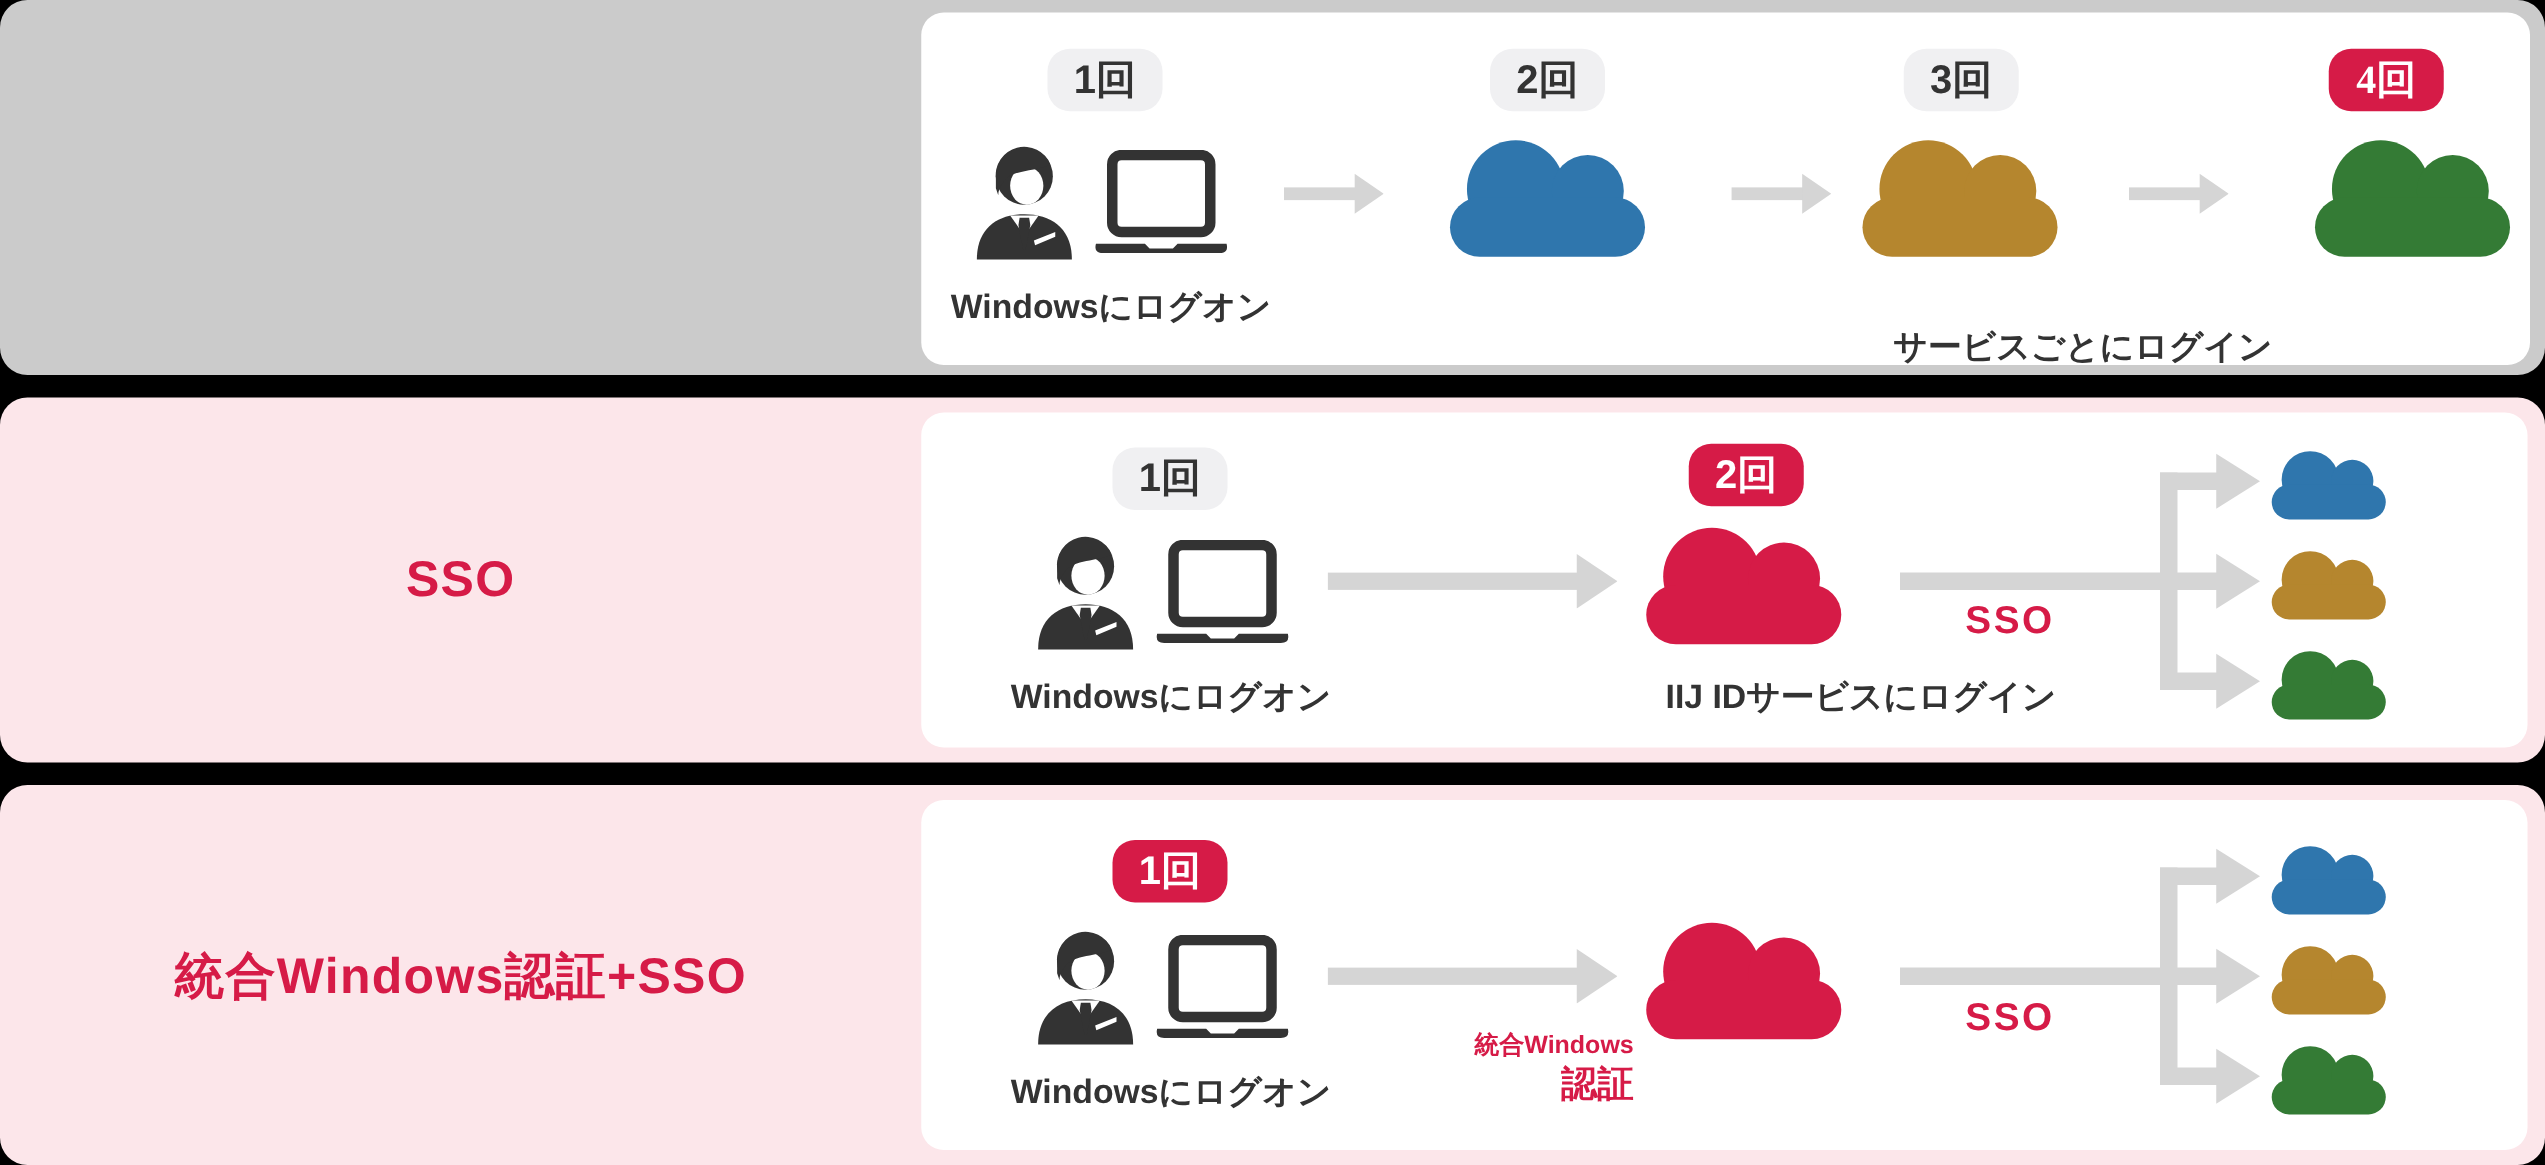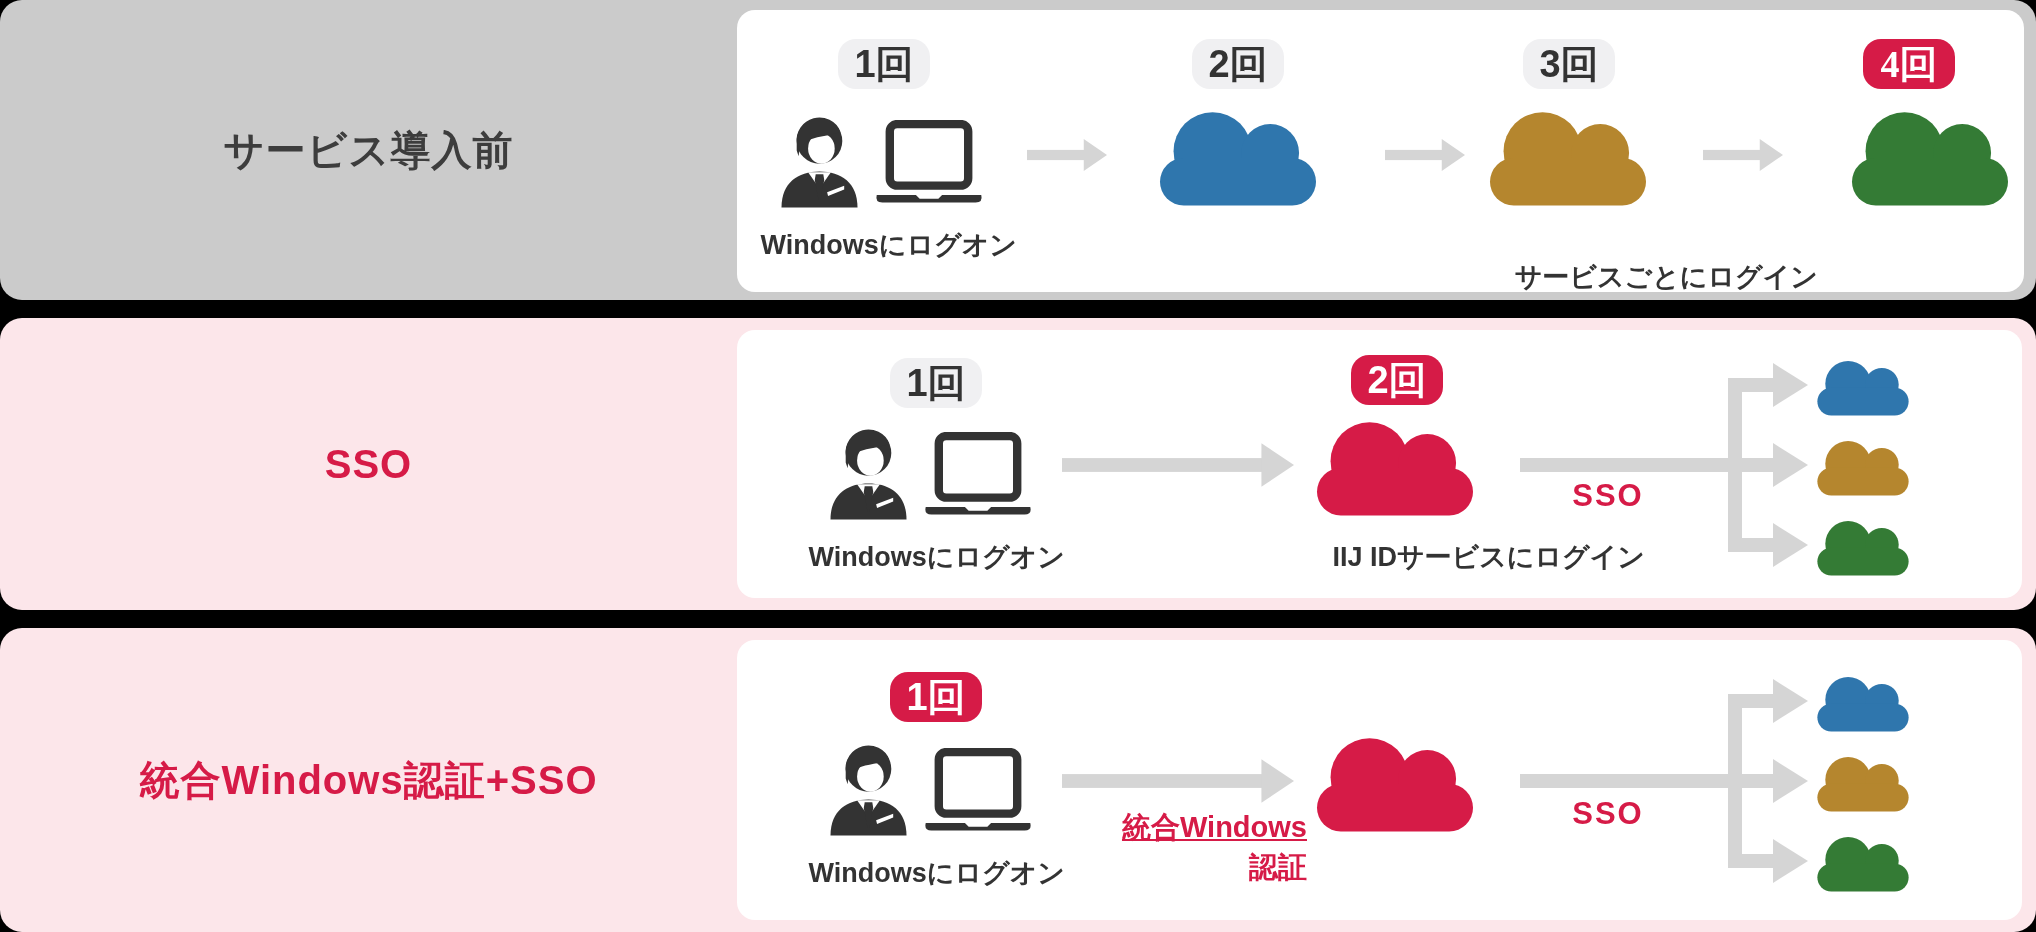--- a/index.html
+++ b/index.html
@@ -15,21 +15,21 @@
     position:absolute;left:0;top:0;width:737px;height:100%;
     display:flex;align-items:center;justify-content:center;
     font-weight:bold;font-size:40px;letter-spacing:1px;
   }
   .label-dark{color:#3d3d3d;}
   .label-red{color:#d61b47;}
   .panel{position:absolute;background:#fff;border-radius:18px;}
   .badge{
     position:absolute;width:92px;height:50px;border-radius:18px;
     display:flex;align-items:center;justify-content:center;
-    font-size:38px;font-weight:bold;
+    font-size:32px;font-weight:bold;
   }
   .badge-gray{background:#f0f0f2;color:#333;}
   .badge-red{background:#d61b47;color:#fff;}
   .caption{
     position:absolute;text-align:right;color:#333;
     font-size:27px;font-weight:bold;white-space:nowrap;
   }
   .caption-red{color:#d61b47;}
   .icon-abs{position:absolute;}
   .sso-label{
@@ -76,21 +76,20 @@
       <polygon points="253,8 253,52 288,30"></polygon>
       <polygon points="253,88 253,132 288,110"></polygon>
       <polygon points="253,168 253,212 288,190"></polygon>
     </symbol>
   </defs>
 </svg>
 
 <div class="stage">
 
   <section class="band band-gray" style="top:0;height:300px;">
-    <div class="band-label label-dark">サービス導入前</div>
     <div class="panel" style="left:737px;top:10px;width:1287px;height:282px;">
 
       <div class="badge badge-gray" style="left:101px;top:29px;">1回</div>
       <svg class="icon-abs" style="left:35px;top:93px;width:95px;height:114px;fill:#333;">
           <use href="#sym-person"></use>
         </svg>
       <svg class="icon-abs" style="left:136px;top:110px;width:112px;height:94px;">
           <use href="#sym-laptop"></use>
         </svg>
       <div class="caption" style="left:0px;top:217px;width:280px;">Windowsにログオン</div>
@@ -174,21 +173,21 @@
           <use href="#sym-person"></use>
         </svg>
       <svg class="icon-abs" style="left:185px;top:108px;width:112px;height:94px;">
           <use href="#sym-laptop"></use>
         </svg>
       <div class="caption" style="left:48px;top:215px;width:280px;">Windowsにログオン</div>
 
       <svg class="icon-abs" style="left:325px;top:119px;width:232px;height:44px;fill:#d5d5d5;">
           <use href="#sym-arrow-long"></use>
         </svg>
-      <div class="caption caption-red" style="left:290px;top:168px;width:280px;font-size:29px;text-decoration:underline;">統合Windows</div>
+      <div class="caption caption-red" style="left:290px;top:182px;width:280px;font-size:20px;">統合Windows</div>
       <div class="caption caption-red" style="left:290px;top:208px;width:280px;font-size:29px;">認証</div>
 
       <svg class="icon-abs" style="left:573px;top:88px;width:170px;height:106px;fill:#d61b47;">
           <use href="#sym-cloud"></use>
         </svg>
 
       <svg class="icon-abs" style="left:783px;top:31px;width:310px;height:220px;fill:#d5d5d5;">
           <use href="#sym-fork"></use>
         </svg>
       <div class="sso-label" style="left:791px;top:156px;width:160px;">SSO</div>

